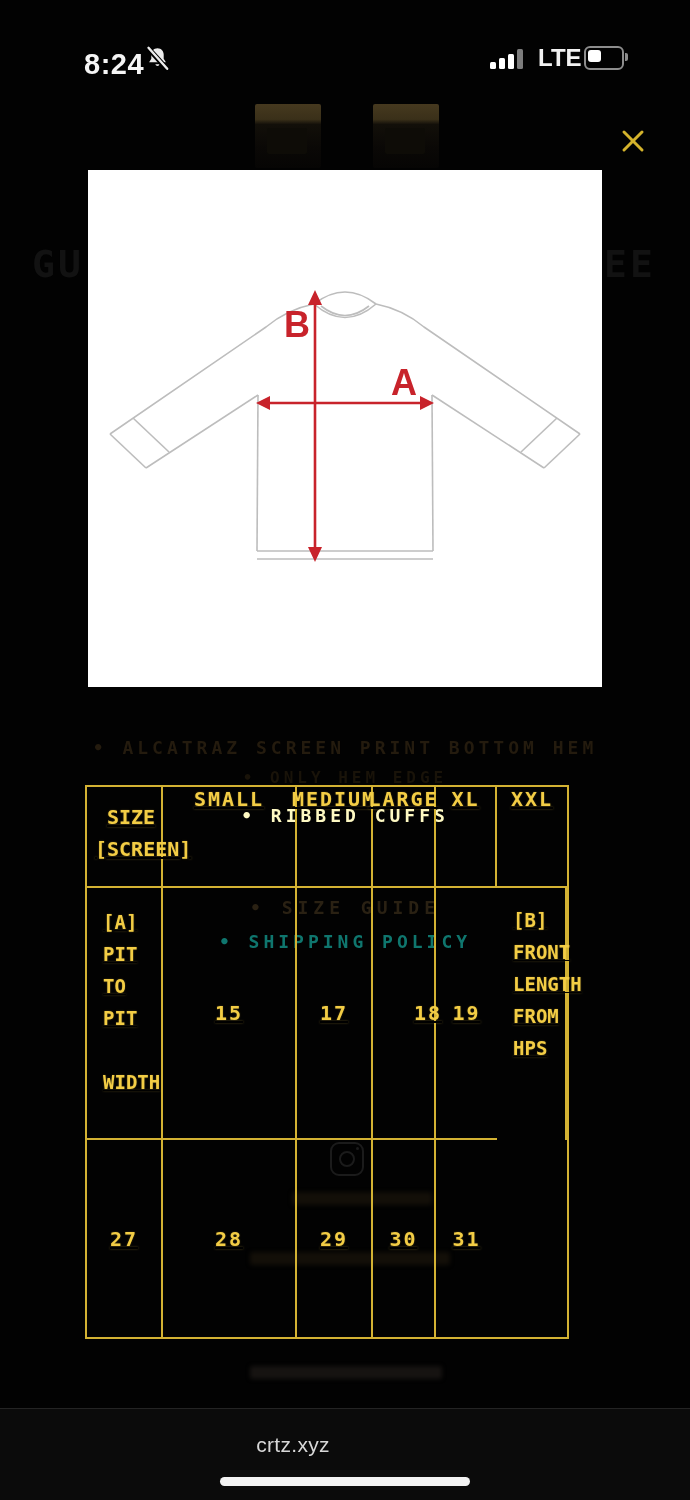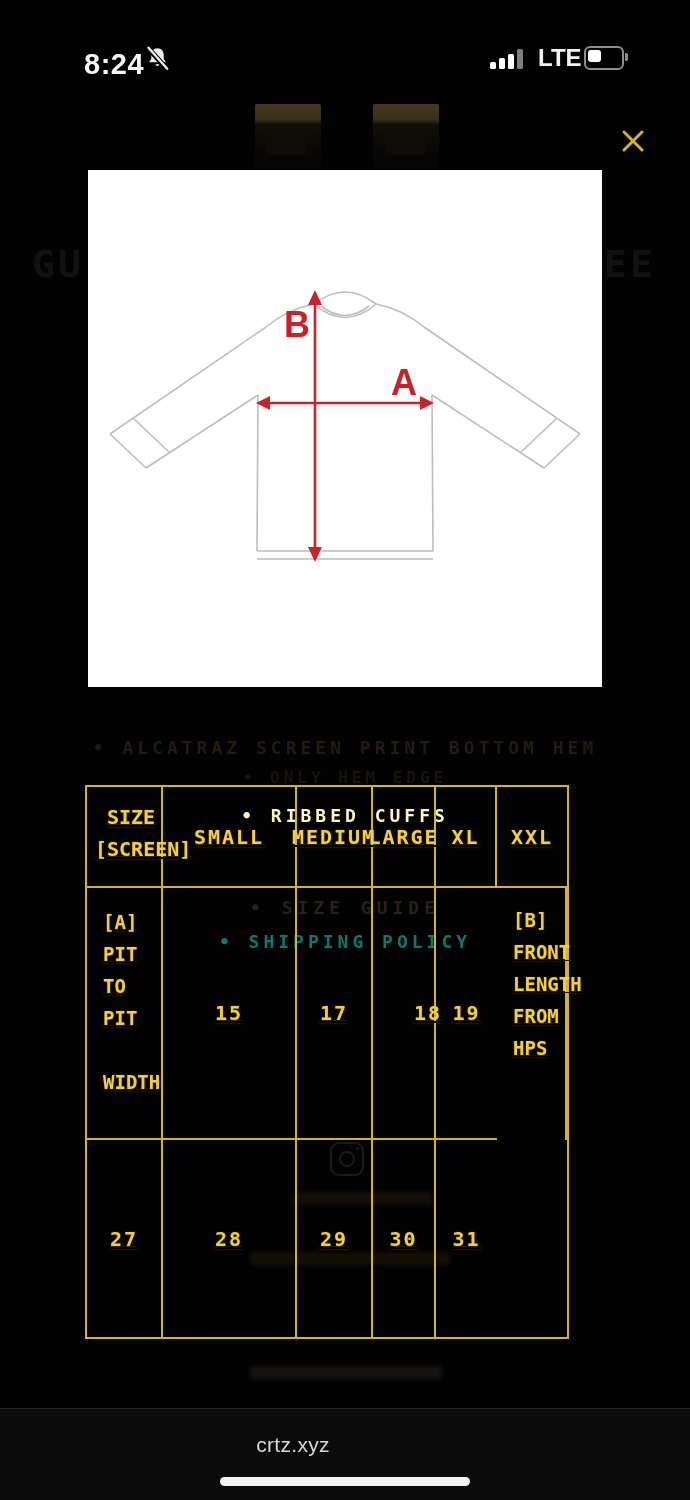--- a/index.html
+++ b/index.html
@@ -60,21 +60,21 @@
   .size-table{position:absolute;left:85px;top:785px;z-index:3;
     display:grid;grid-template-columns:76px 134px 76px 63px 61px 70px;
     grid-template-rows:101px 252px 197px;
     border:2px solid #d3b233;background:transparent;text-decoration:underline;}
   .tcell{position:relative;box-sizing:border-box;border-right:2px solid #d3b233;border-bottom:2px solid #d3b233;}
   .tcell.col6{border-right:none;} .tcell.row3{border-bottom:none;}
   .gold-text{color:#f3cd45;font-family:"DejaVu Sans Mono",monospace;font-weight:700;
     text-shadow:0 0 2px rgba(240,200,70,.3);}
   .hdr-size{padding:14px 0 0 8px;font-size:20px;line-height:32px;white-space:nowrap;overflow:visible;}
   .hdr-size .l1{margin-left:12px;display:block;}
-  .hdr-col{display:flex;align-items:center;justify-content:center;overflow:visible;}
+  .hdr-col{display:flex;justify-content:center;overflow:visible;}
   .hdr-col span{font-size:20px;letter-spacing:2px;white-space:nowrap;}
   .row-label{padding-top:18px;padding-left:16px;font-size:19px;line-height:32px;
     white-space:pre-line;overflow:visible;}
   .row-label.rb{padding-top:16px;}
   .vcell{display:flex;align-items:center;justify-content:center;}
   .vcell span{font-size:20px;letter-spacing:2px;}
   .vcell.shift-right{justify-content:flex-end;}
   .vcell.shift-right span{transform:translateX(8px);}
   
   .bottom-bar{position:absolute;left:0;top:1408px;width:690px;height:92px;

